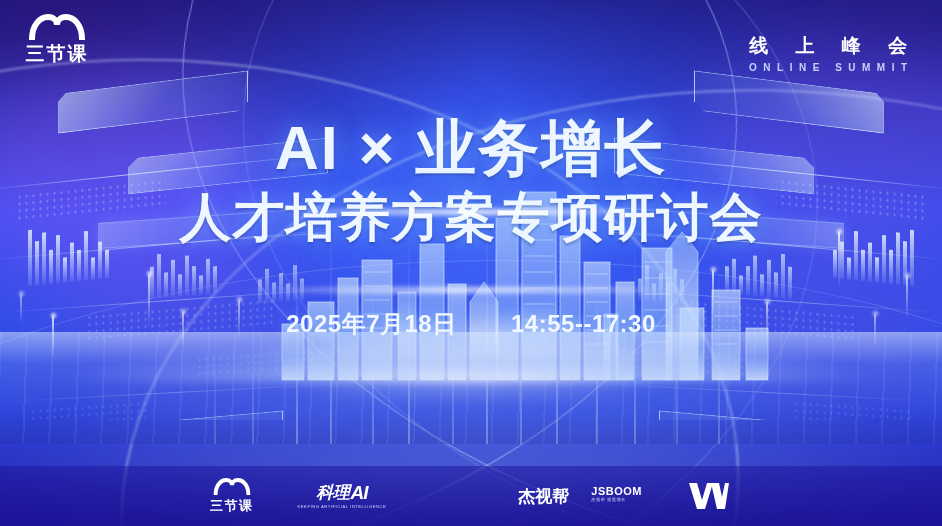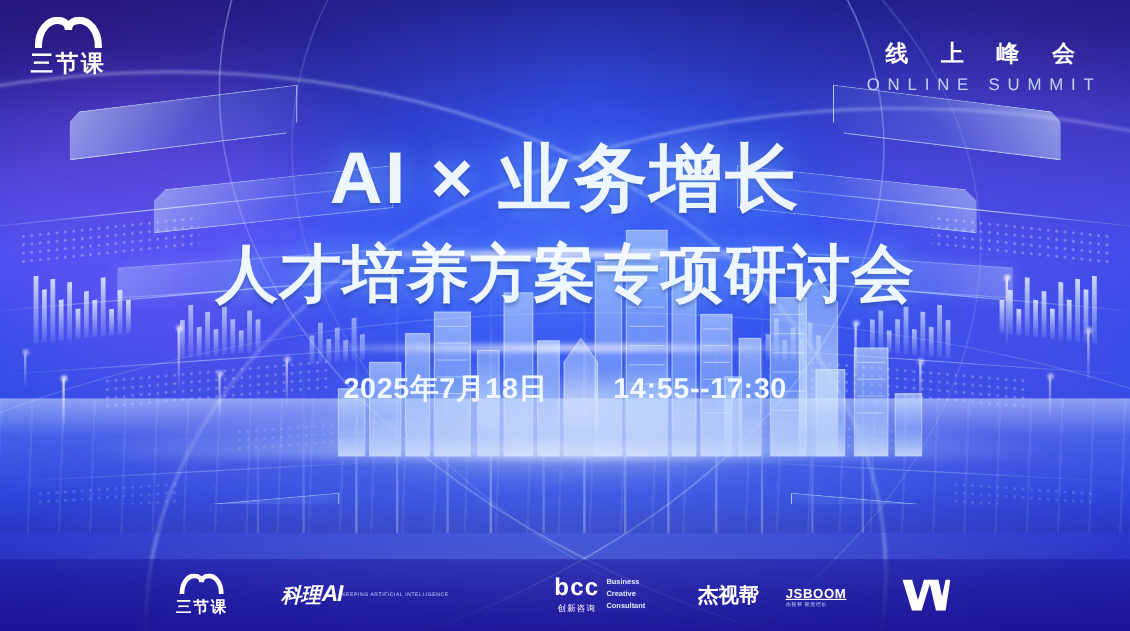--- a/index.html
+++ b/index.html
@@ -82,22 +82,22 @@
   .r3{ left:0px;   top:300px; width:340px; transform:skewY(-4deg); opacity:.55;}
   .r4{ left:10px;  top:392px; width:330px; transform:skewY(-3deg); opacity:.4;}
 
   
   .brand{ position:absolute; left:14px; top:14px; width:86px; text-align:center; }
   .brand .mark{ display:block; margin:0 auto 4px; }
   .brand .name{ font-size:19px; font-weight:700; color:#fff; letter-spacing:2px; line-height:1; }
 
   .summit{ position:absolute; right:24px; top:34px; text-align:center; }
   .summit .cn{ font-size:19px; font-weight:600; color:#fff; letter-spacing:11px; text-indent:11px; line-height:1.25; }
-  .summit .en{ font-size:14px; color:#cfe0ff; letter-spacing:6.5px; text-indent:6.5px; margin-top:4px;
-               opacity:.92; font-weight:400; }
+  .summit .en{ font-size:10px; color:#cfe0ff; letter-spacing:6.5px; text-indent:6.5px; margin-top:4px;
+               opacity:.92; font-weight:700; }
 
   
   .city{ position:absolute; left:0; right:0; bottom:82px; height:250px; }
   .beams{ position:absolute; inset:0; }
   .beam{ position:absolute; bottom:0; width:2px;
          background:linear-gradient(180deg, rgba(170,210,255,0), rgba(200,230,255,.55) 70%, rgba(230,245,255,.9));
          filter:blur(.6px); }
   .spark{ position:absolute; width:2px;
           background:linear-gradient(180deg, rgba(255,255,255,.95), rgba(180,215,255,0));
           filter:blur(.5px); border-radius:2px; }
@@ -116,56 +116,56 @@
     background:radial-gradient(50% 100% at 50% 50%, rgba(255,255,255,.55), rgba(190,220,255,0) 70%);
     filter:blur(8px); }
 
   
   .titlewrap{ position:absolute; left:0; right:0; top:118px; text-align:center; }
   .t-line{
     color:#eef7ff; font-weight:700; line-height:1;
     text-shadow:0 0 22px rgba(120,190,255,.55), 0 0 48px rgba(80,150,255,.35), 0 2px 3px rgba(10,20,90,.35);
   }
   .t1{ font-size:61px; letter-spacing:2px; }
-  .t2{ font-size:52px; letter-spacing:1px; margin-top:24px; }
+  .t2{ font-size:52px; letter-spacing:1px; margin-top:12px; }
   .t-underglow{ position:absolute; left:50%; top:90px; width:560px; height:8px; transform:translateX(-50%);
     background:radial-gradient(50% 100% at 50% 50%, rgba(255,255,255,.95), rgba(160,210,255,0) 72%);
     filter:blur(2px); }
   .t-underglow2{ top:168px; width:640px; opacity:.85; }
 
   .datetime{ position:absolute; left:0; right:0; top:308px; text-align:center;
     color:#f2f8ff; font-size:24px; font-weight:700; letter-spacing:.5px;
     text-shadow:0 0 16px rgba(130,195,255,.6); }
   .datetime .gap{ display:inline-block; width:40px; }
 
   
   .sponsors{ position:absolute; left:0; right:0; bottom:0; height:60px;
     display:flex; align-items:center; justify-content:center; gap:0;
     background:linear-gradient(180deg, rgba(30,24,160,.55), rgba(26,18,150,.92)); }
   .slot{ display:flex; align-items:center; justify-content:center; color:#fff; }
   .s-gap{ width:44px; }
   .s-sub{ font-size:4.2px; letter-spacing:.5px; color:#c9d6ff; line-height:1.5; white-space:nowrap; }
 
   .logo-sanjieke{ flex-direction:column; }
   .logo-sanjieke .name{ font-size:13px; font-weight:700; letter-spacing:1.5px; margin-top:2px; }
-  .logo-keli{ }
+  .logo-keli{ flex-direction:column; }
   .logo-keli .row{ display:flex; align-items:center; gap:1px; }
   .logo-keli .cn{ font-size:17px; font-weight:700; font-style:italic; letter-spacing:-.5px; }
   .logo-keli .ai{ font-size:19px; font-weight:700; font-style:italic; letter-spacing:-1px; }
   .logo-beisen .en{ font-size:21px; font-weight:700; letter-spacing:-.6px; }
   .logo-beisen .cn{ font-size:19px; font-weight:700; margin-left:1px; }
   .logo-bcc{ gap:6px; }
   .logo-bcc .left{ display:flex; flex-direction:column; align-items:center; }
   .logo-bcc .bcc{ font-size:20px; font-weight:600; letter-spacing:1px; line-height:1; }
   .logo-bcc .zh{ font-size:7px; letter-spacing:1px; margin-top:2px; }
   .logo-bcc .right{ font-size:6.2px; line-height:1.65; font-weight:700; color:#dfe8ff; text-align:left; }
-  .logo-jsb{ gap:22px; align-items:flex-end; }
+  .logo-jsb{ gap:22px; align-items:flex-start; }
   .logo-jsb .cn{ font-size:17px; font-weight:700; }
   .logo-jsb .right{ display:flex; flex-direction:column; }
-  .logo-jsb .en{ font-size:11px; font-weight:700; letter-spacing:.5px;text-decoration:underline; }
+  .logo-jsb .en{ font-size:11px; font-weight:700; letter-spacing:.5px; }
   .logo-w{ width:46px; }
 </style>
 </head>
 <body>
 
 <div id="poster">
 
   <div>
     <div class="arc a1"></div>
     <div class="arc soft a2"></div>
@@ -408,31 +408,20 @@
         <span class="ai">AI</span>
       </div>
       <div class="s-sub">KEEPING ARTIFICIAL INTELLIGENCE</div>
     </div>
 
     <div class="s-gap"></div>
 
 
     <div class="s-gap"></div>
 
-    <div class="slot logo-bcc">
-      <div class="left">
-        <span class="bcc">bcc</span>
-        <span class="zh">创新咨询</span>
-      </div>
-      <div class="right">
-        <div>Business</div>
-        <div>Creative</div>
-        <div>Consultant</div>
-      </div>
-    </div>
 
     <div class="s-gap"></div>
 
     <div class="slot logo-jsb">
       <span class="cn">杰视帮</span>
       <div class="right">
         <span class="en">JSBOOM</span>
         <span class="s-sub">杰视帮  视觉增长</span>
       </div>
     </div>

